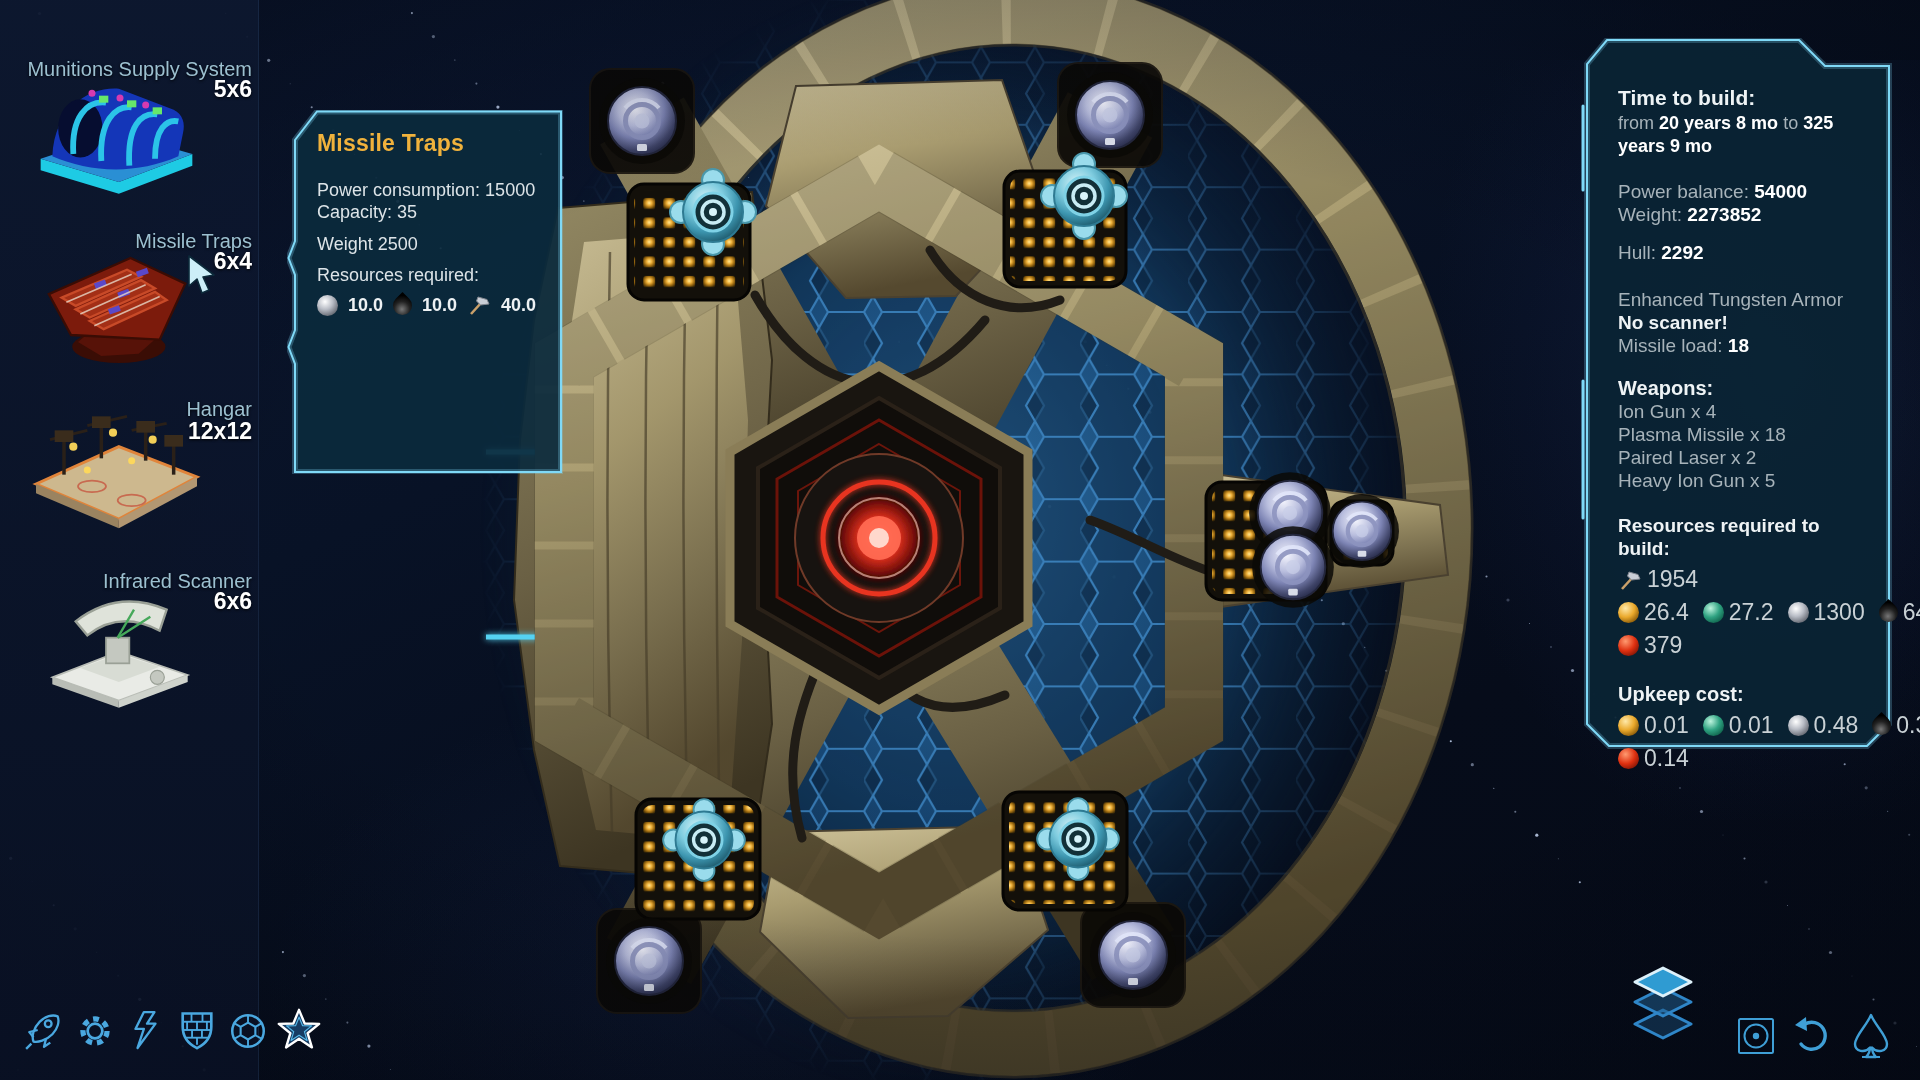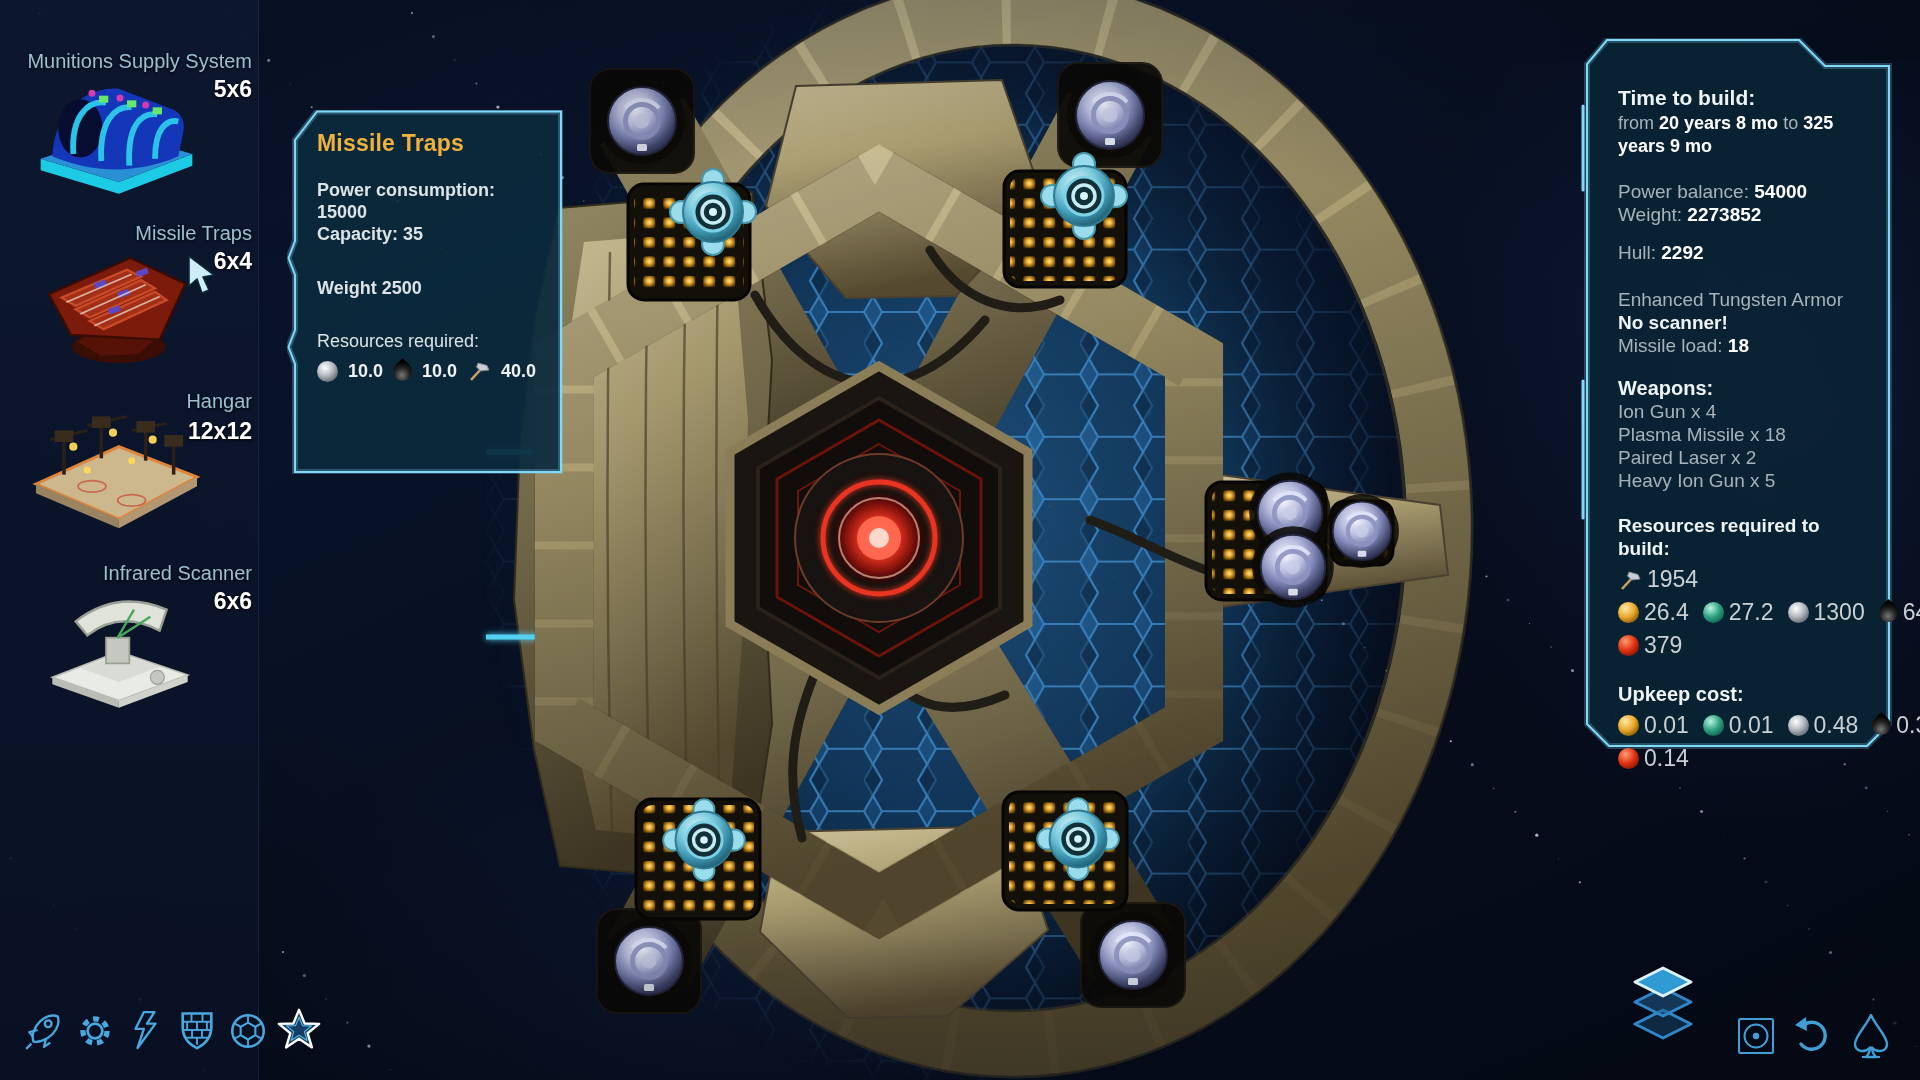--- a/index.html
+++ b/index.html
@@ -19,32 +19,32 @@
   #vignette{left:0;top:0;width:1920px;height:1080px;pointer-events:none;
     background:radial-gradient(ellipse at 52% 50%,transparent 52%,rgba(3,7,16,.55) 100%);}
 
   
   #sidebar{left:0;top:0;width:258px;height:1080px;
     background:linear-gradient(180deg,rgba(13,24,48,.88),rgba(9,17,36,.88));
     border-right:1px solid rgba(70,110,160,.18);}
   .side-item{position:absolute;left:0;width:258px;height:168px;cursor:pointer;}
   .side-item .thumb{position:absolute;left:18px;top:18px;width:190px;height:140px;}
   .side-name{position:absolute;right:6px;white-space:nowrap;
-    font-size:20px;color:#9cc0d0;text-shadow:0 1px 3px rgba(0,0,0,.9);}
+    font-size:20px;color:#9cc0d0;text-shadow:0 1px 3px rgba(0,0,0,.9);margin-top:8px;}
   .side-size{position:absolute;right:6px;font-size:23px;font-weight:bold;color:#fff;
     text-shadow:0 1px 3px rgba(0,0,0,.9);}
 
   
   #cat-bar{left:22px;top:1006px;display:flex;gap:7px;align-items:center;}
   .cat-btn{width:44px;height:48px;display:flex;align-items:center;justify-content:center;cursor:pointer;}
   #tooltip-panel{left:287px;top:110px;width:276px;height:364px;}
   #tooltip-content{position:absolute;left:30px;top:10px;width:230px;}
   .tt-title{font-size:23px;font-weight:bold;color:#f0b23c;margin-top:10px;letter-spacing:.2px;}
-  .tt-line{font-size:18px;color:#dde4e8;line-height:22px;font-weight:bold;}
-  .tt-gap{margin-top:32px;}
+  .tt-line{font-size:18px;color:#dde4e8;line-height:22px;}
+  .tt-gap{margin-top:10px;}
   .tt-label{font-size:18px;color:#dde4e8;}
   .tt-res-row{margin-top:7px;display:flex;align-items:center;gap:10px;font-size:18px;font-weight:bold;color:#eef2f4;}
   .tt-desc{margin-top:22px;font-size:17px;line-height:21px;color:#bdd2da;}
 
   #ship-panel{left:1581px;top:38px;width:312px;height:712px;}
   #ship-panel-content{position:absolute;left:37px;top:30px;width:252px;}
   .sp-title-row{display:flex;align-items:flex-start;gap:10px;margin-top:14px;}
   .sp-title{font-size:31px;font-weight:bold;color:#f2b33e;letter-spacing:.2px;}
   .sp-label{color:#a7b3ba;}
   .sp-val{color:#ffffff;font-weight:bold;}

